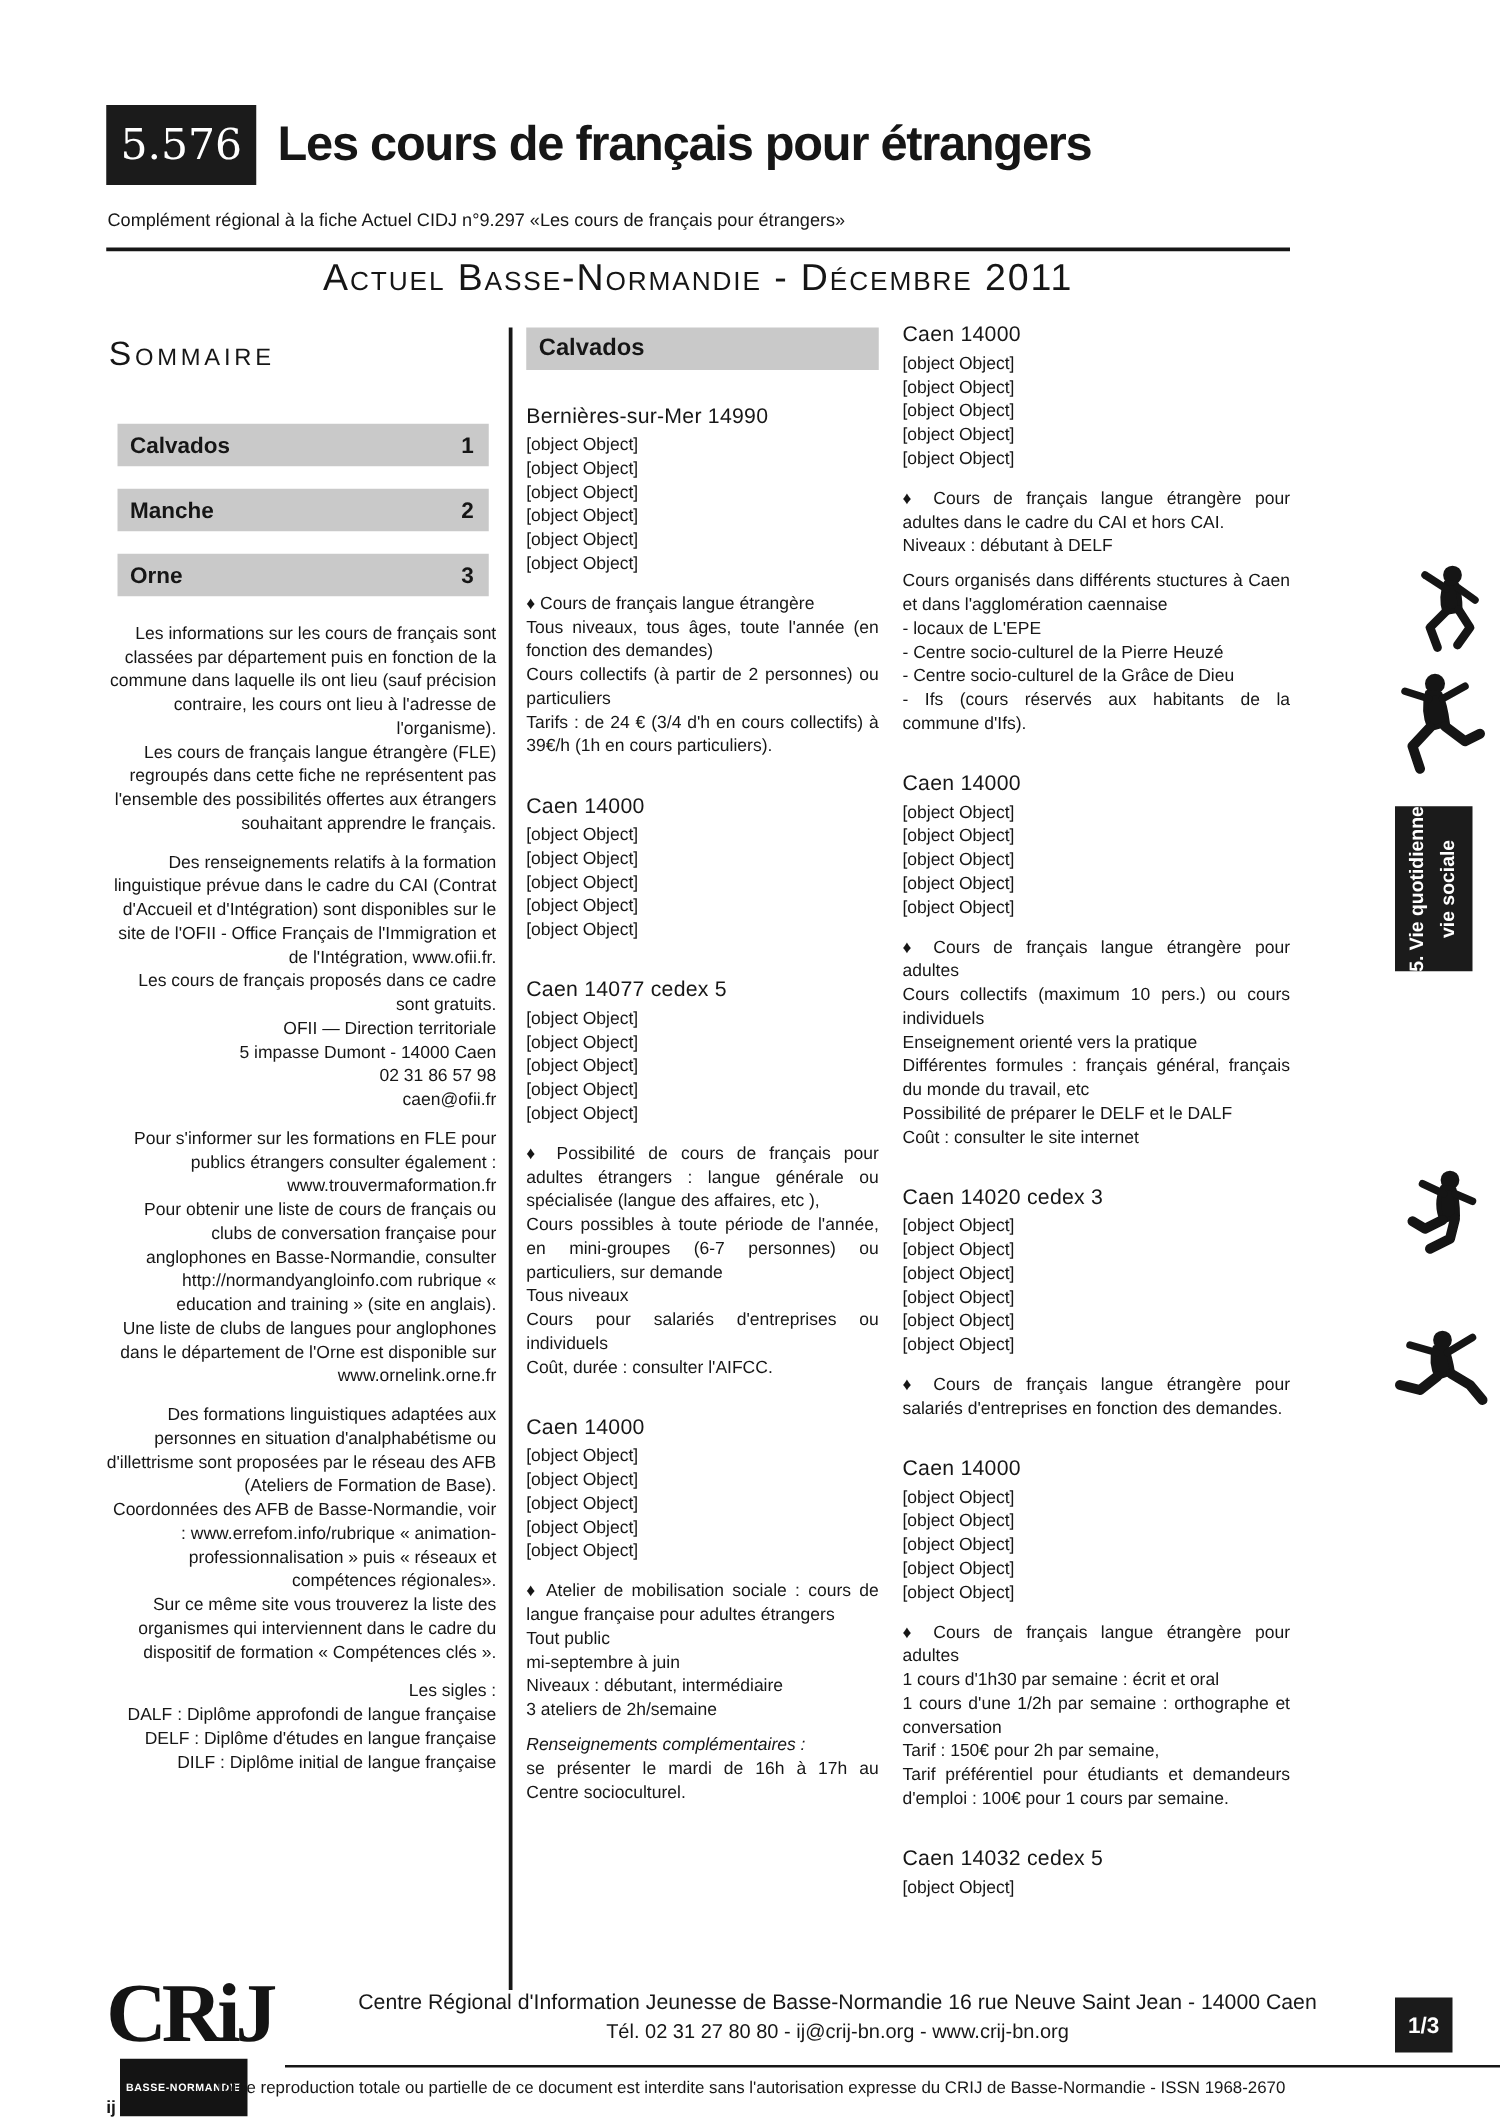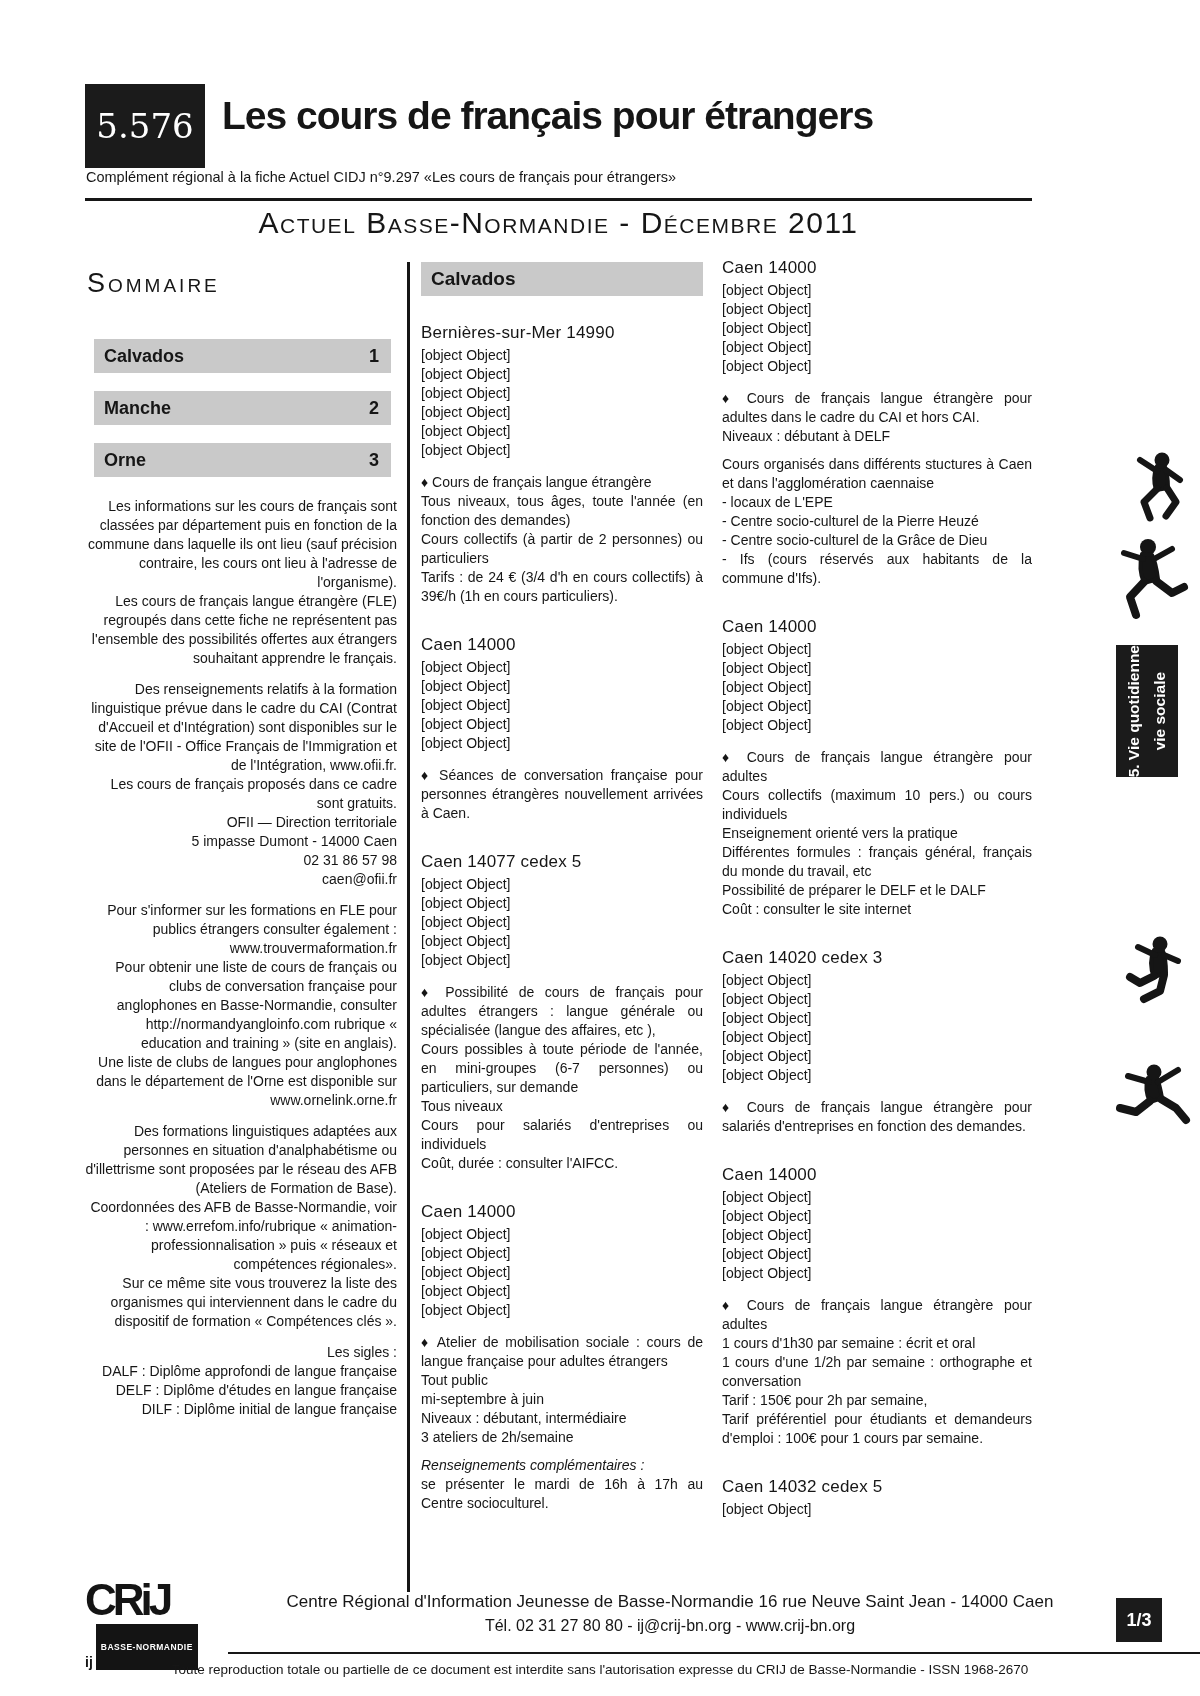--- a/index.html
+++ b/index.html
@@ -5,21 +5,21 @@
   * { margin:0; padding:0; box-sizing:border-box; }
   html,body { background:#ffffff; }
   body {
     width:1200px; height:1696px; position:relative;
     font-family:"Liberation Sans", sans-serif; color:#161616;
   }
   .page { position:absolute; inset:0; overflow:hidden; background:#fff; }
 
   
   .code-box {
-    position:absolute; left:85px; top:84px; width:120px; height:84px;
+    position:absolute; left:85px; top:84px; width:120px; height:64px;
     background:#1b1b1b; color:#fff; display:flex; align-items:center; justify-content:center;
     font-family:"DejaVu Serif", serif; font-size:34px;
   }
   .main-title {
     position:absolute; left:222px; top:94px;
     font-size:39px; font-weight:bold; letter-spacing:-1px; white-space:nowrap;
   }
   .subtitle { position:absolute; left:86px; top:169px; font-size:14.5px; }
   .top-rule { position:absolute; left:85px; top:198px; width:947px; height:3px; background:#161616; }
   .edition {
@@ -71,21 +71,21 @@
     background:#1b1b1b; color:#fff; display:flex; align-items:center; justify-content:center;
   }
   .side-tab-inner {
     writing-mode:vertical-rl; transform:rotate(180deg);
     font-size:15.5px; font-weight:bold; line-height:1.65; text-align:center; white-space:nowrap;
   }
 
   
   .logo { position:absolute; left:85px; top:1578px; width:140px; }
   .logo-word {
-    font-family:Liberation Sans, sans-serif; font-weight:900; font-size:44px;
+    font-family:Liberation Serif, serif; font-weight:900; font-size:67px;
     letter-spacing:-4px; color:#141414; line-height:1;
   }
   .logo-subrow { display:flex; align-items:flex-end; margin-top:2px; }
   .logo-ij { font-weight:bold; font-size:14px; margin-right:3px; }
   .logo-sub {
     background:#141414; color:#fff; font-size:8.5px; font-weight:bold;
     letter-spacing:.5px; padding:18px 5px;
   }
   .footer-center { position:absolute; left:230px; top:1592px; width:880px; text-align:center; }
   .footer-line1 { font-size:17px; }
@@ -203,24 +203,20 @@
 
         <div class="entry">
           <div class="entry-heading">Caen 14000</div>
           <div class="addr">
 
           <p>[object Object]</p>
             <p>[object Object]</p>
             <p>[object Object]</p>
             <p>[object Object]</p>
             <p>[object Object]</p>
-          </div>
-          <div class="notes">
-
-          <p class="note">♦ Séances de conversation française pour personnes étrangères nouvellement arrivées à Caen.</p>
           </div>
         </div>
 
         <div class="entry">
           <div class="entry-heading">Caen 14077 cedex 5</div>
           <div class="addr">
 
           <p>[object Object]</p>
             <p>[object Object]</p>
             <p>[object Object]</p>

